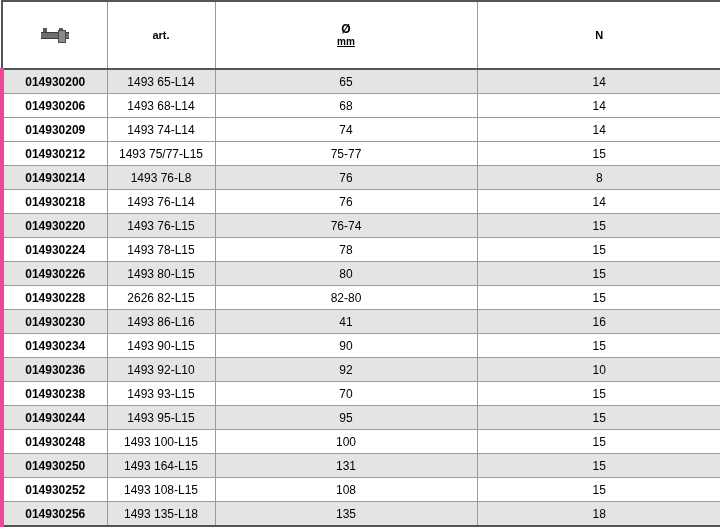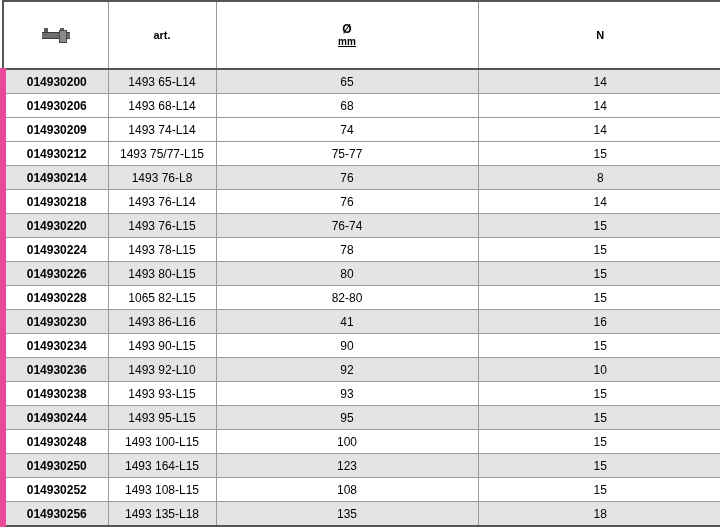--- a/index.html
+++ b/index.html
@@ -93,21 +93,21 @@
   tbody td {
     border: 1px solid #9a9a9a;
     height: 23px;
     padding: 0 4px;
     font-size: 12px;
     text-align: center;
     vertical-align: middle;
   }
   tbody td.cell-code {
     font-weight: bold;
-    border-left: 6px solid #ec4899;
+    border-left: 4px solid #ec4899;
   }
   tbody td.cell-n {
     border-right: 2px solid #0ea5e9;
   }
   tbody tr.row-even td {
     background: #e4e4e4;
   }
   tbody tr.row-odd td {
     background: #ffffff;
   }
@@ -195,21 +195,21 @@
         <td class="cell-n">15</td>
       </tr>
       <tr class="row-even">
         <td class="cell-code">014930226</td>
         <td class="cell-art">1493 80-L15</td>
         <td class="cell-dia">80</td>
         <td class="cell-n">15</td>
       </tr>
       <tr class="row-odd">
         <td class="cell-code">014930228</td>
-        <td class="cell-art">1065 82-L15</td>
+        <td class="cell-art">2626 82-L15</td>
         <td class="cell-dia">82-80</td>
         <td class="cell-n">15</td>
       </tr>
       <tr class="row-even">
         <td class="cell-code">014930230</td>
         <td class="cell-art">1493 86-L16</td>
         <td class="cell-dia">41</td>
         <td class="cell-n">16</td>
       </tr>
       <tr class="row-odd">
@@ -220,39 +220,39 @@
       </tr>
       <tr class="row-even">
         <td class="cell-code">014930236</td>
         <td class="cell-art">1493 92-L10</td>
         <td class="cell-dia">92</td>
         <td class="cell-n">10</td>
       </tr>
       <tr class="row-odd">
         <td class="cell-code">014930238</td>
         <td class="cell-art">1493 93-L15</td>
-        <td class="cell-dia">93</td>
+        <td class="cell-dia">70</td>
         <td class="cell-n">15</td>
       </tr>
       <tr class="row-even">
         <td class="cell-code">014930244</td>
         <td class="cell-art">1493 95-L15</td>
         <td class="cell-dia">95</td>
         <td class="cell-n">15</td>
       </tr>
       <tr class="row-odd">
         <td class="cell-code">014930248</td>
         <td class="cell-art">1493 100-L15</td>
         <td class="cell-dia">100</td>
         <td class="cell-n">15</td>
       </tr>
       <tr class="row-even">
         <td class="cell-code">014930250</td>
         <td class="cell-art">1493 164-L15</td>
-        <td class="cell-dia">123</td>
+        <td class="cell-dia">131</td>
         <td class="cell-n">15</td>
       </tr>
       <tr class="row-odd">
         <td class="cell-code">014930252</td>
         <td class="cell-art">1493 108-L15</td>
         <td class="cell-dia">108</td>
         <td class="cell-n">15</td>
       </tr>
       <tr class="row-even last-row">
         <td class="cell-code">014930256</td>

